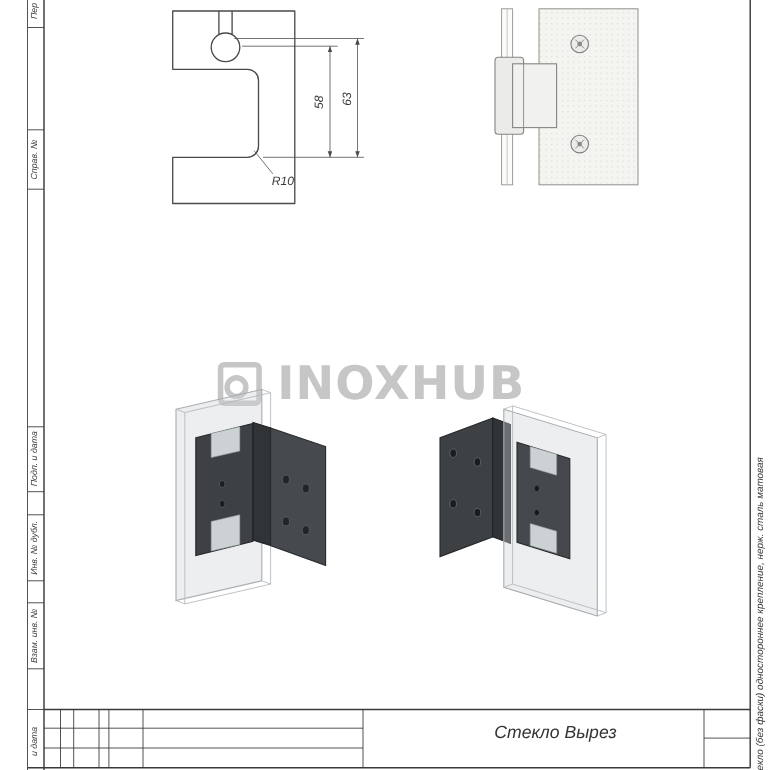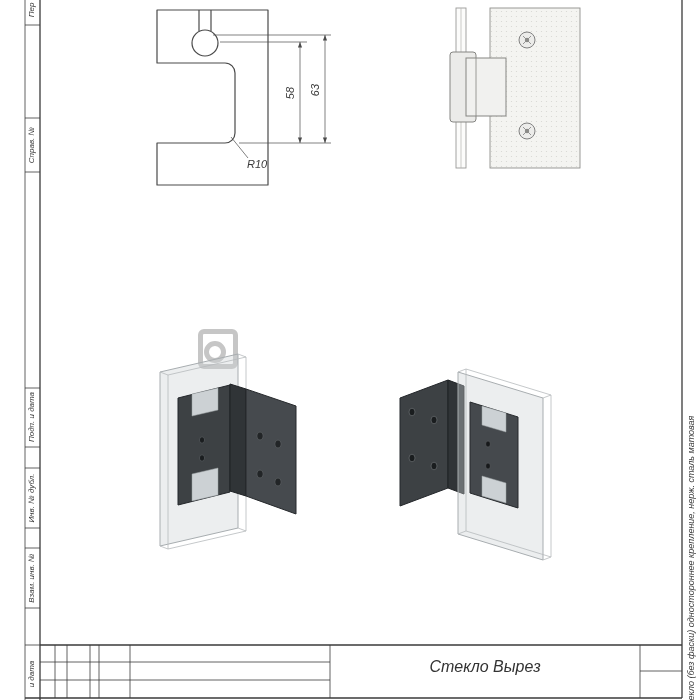--- a/index.html
+++ b/index.html
@@ -4,21 +4,21 @@
 <style>
   html,body{margin:0;padding:0;}
   body{width:700px;height:700px;position:relative;background:#ffffff;overflow:hidden;
        font-family:"Liberation Sans",sans-serif;}
   .vlabel{position:absolute;width:70px;height:12px;transform:rotate(-90deg);
           font:italic 8px "Liberation Sans",sans-serif;color:#3a3a3a;
           text-align:center;white-space:nowrap;line-height:12px;}
   .side-note{position:absolute;width:560px;height:14px;transform:rotate(-90deg);
           font:italic 9px "Liberation Sans",sans-serif;color:#3a3a3a;
           text-align:center;white-space:nowrap;line-height:14px;}
-  .title-name{position:absolute;left:330px;top:654px;width:310px;height:26px;
+  .title-name{position:absolute;left:350px;top:654px;width:310px;height:26px;
           font:italic 16px "Liberation Sans",sans-serif;color:#333;
           text-align:center;line-height:26px;}
   .watermark{position:absolute;left:198px;top:326px;height:46px;display:flex;
           align-items:center;gap:14px;white-space:nowrap;}
   .wm-logo{width:30px;height:30px;border:5px solid #c6c6c6;border-radius:6px;position:relative;}
   .wm-circle{position:absolute;left:1px;bottom:1px;width:12px;height:12px;
           border:5px solid #c6c6c6;border-radius:50%;}
   .wm-text{font:bold 42px "DejaVu Sans",sans-serif;color:#c6c6c6;letter-spacing:1px;line-height:1;}
   svg{position:absolute;}
   .ln{stroke:#4a4a4a;stroke-width:1.2;fill:none;stroke-linejoin:round;}
@@ -70,20 +70,21 @@
 <div class="vlabel" style="left:-3px;top:492px;">Инв. № дубл.</div>
 <div class="vlabel" style="left:-3px;top:572px;">Взам. инв. №</div>
 <div class="vlabel" style="left:-3px;top:668px;">и дата</div>
 
 <div class="side-note" style="left:411px;top:558px;">Стекло (без фаски) одностороннее крепление, нерж. сталь матовая</div>
 
 <div class="watermark">
   <span class="wm-logo">
     <span class="wm-circle"></span>
   </span>
+  <span class="wm-text">INOXHUB</span>
 </div>
 
 <svg width="220" height="205" style="left:135px;top:0;">
   <defs>
     <marker id="arr" markerWidth="9" markerHeight="7" refX="8" refY="3" orient="auto-start-reverse">
       <path d="M0,0 L8,3 L0,6 Z" fill="#4a4a4a"></path>
     </marker>
   </defs>
   <g>
     <path class="ln" d="M22,10 H133 V185 H22 V143 H90 A10,10 0 0 0 100,133 L100,73 A10,10 0 0 0 90,63 L22,63 Z"></path>

